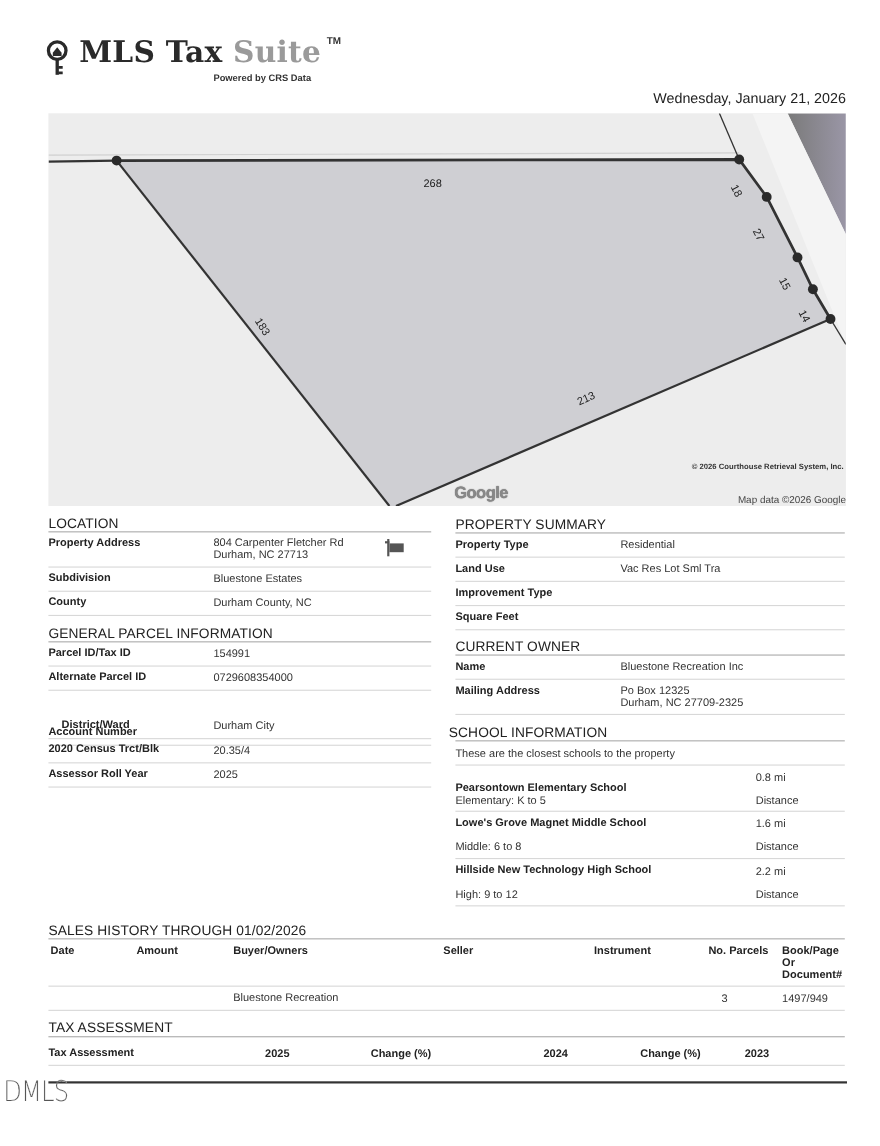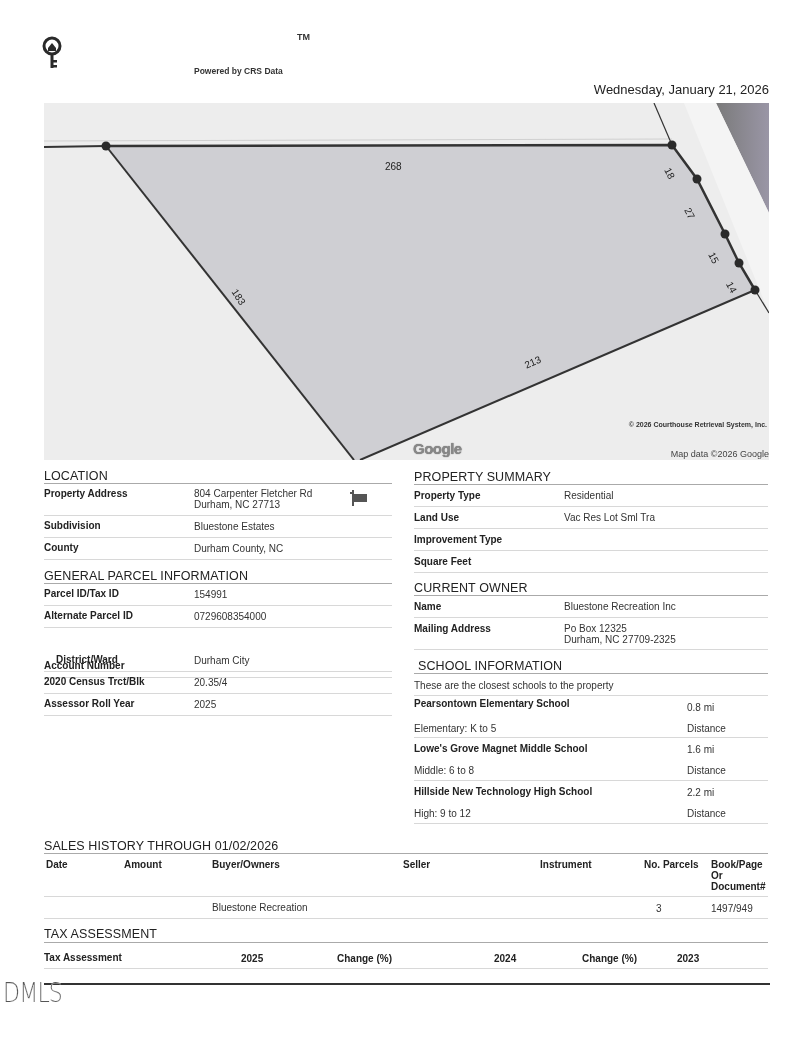--- a/index.html
+++ b/index.html
@@ -40,20 +40,21 @@
 <body>
 
 <div class="logo">
   <svg class="logo-icon" viewBox="0 0 22 34">
     <circle cx="10" cy="10" r="8" fill="none" stroke="#2a2a2a" stroke-width="3"></circle>
     <path d="M6 12 L10 7 L14 12 L14 15 L6 15 Z" fill="#2a2a2a"></path>
     <rect x="8.5" y="17" width="3" height="15" fill="#2a2a2a"></rect>
     <rect x="11" y="24" width="4" height="2.5" fill="#2a2a2a"></rect>
     <rect x="11" y="29" width="4" height="2.5" fill="#2a2a2a"></rect>
   </svg>
+  <div class="logo-text"><span>MLS Tax</span> <span class="suite">Suite</span></div>
   <div class="logo-tm">TM</div>
   <div class="logo-powered">Powered by CRS Data</div>
 </div>
 
 <div class="report-date">Wednesday, January 21, 2026</div>
 
 <div class="map">
   <svg width="725" height="357" viewBox="0 0 725 357">
     <defs>
       <linearGradient id="road" x1="0" y1="0" x2="1" y2="0">
@@ -166,28 +167,28 @@
 <div class="row" style="left:414px;top:596px;width:354px;height:22px;">
   <div class="lbl" style="left:0;top:5px;">Name</div>
   <div class="val" style="left:150px;top:5px;">Bluestone Recreation Inc</div>
 </div>
 <div class="row" style="left:414px;top:618px;width:354px;height:32px;">
   <div class="lbl" style="left:0;top:5px;">Mailing Address</div>
   <div class="val" style="left:150px;top:5px;">Po Box 12325
 Durham, NC 27709-2325</div>
 </div>
 
-<div class="section-title" style="left:418px;top:659px;">SCHOOL INFORMATION</div>
+<div class="section-title" style="left:408px;top:659px;">SCHOOL INFORMATION</div>
 <div class="section-rule" style="left:414px;top:673px;width:354px;"></div>
 <div class="row" style="left:414px;top:674px;width:354px;height:22px;">
   <div class="val" style="left:0;top:6px;">These are the closest schools to the property</div>
 </div>
 
 <div class="row" style="left:414px;top:696px;width:354px;height:42px;">
-  <div class="lbl" style="left:0;top:2px;">Pearsontown Elementary School</div>
+  <div class="lbl" style="left:0;top:15px;">Pearsontown Elementary School</div>
   <div class="val" style="left:273px;top:6px;">0.8 mi</div>
   <div class="val" style="left:0;top:27px;">Elementary: K to 5</div>
   <div class="val" style="left:273px;top:27px;">Distance</div>
 </div>
 <div class="row" style="left:414px;top:738px;width:354px;height:43px;">
   <div class="lbl" style="left:0;top:5px;">Lowe's Grove Magnet Middle School</div>
   <div class="val" style="left:273px;top:6px;">1.6 mi</div>
   <div class="val" style="left:0;top:27px;">Middle: 6 to 8</div>
   <div class="val" style="left:273px;top:27px;">Distance</div>
 </div>

